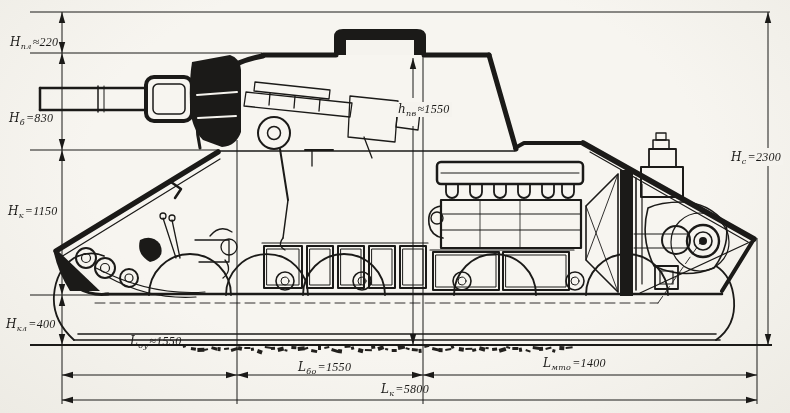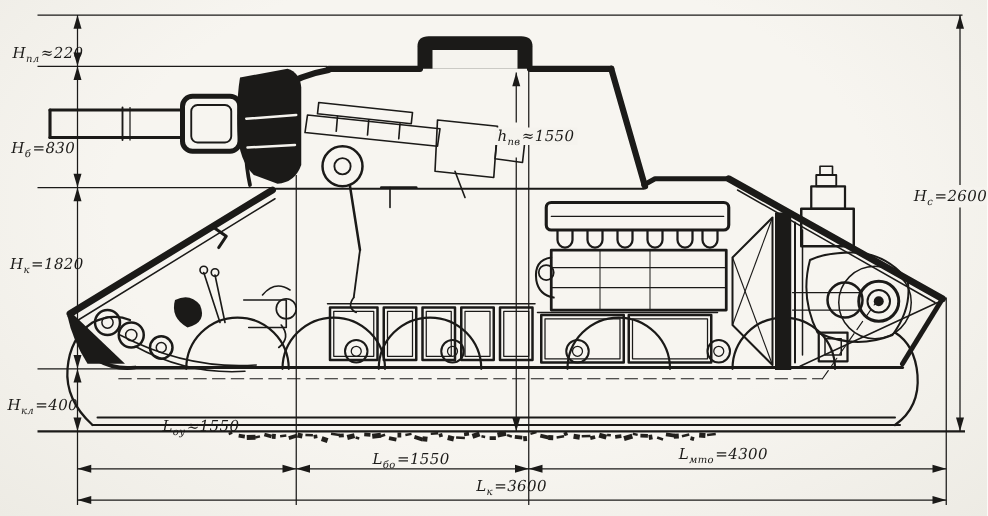--- a/index.html
+++ b/index.html
@@ -8,21 +8,21 @@
     background:radial-gradient(ellipse at 50% 40%, #f7f5f0 55%, #edebe4 100%);
     font-family:"DejaVu Serif", serif;
   }
   svg{position:absolute;left:0;top:0;}
   .dim{
     position:absolute;white-space:nowrap;color:#1b1a18;
     font:italic 12px "DejaVu Serif", serif;letter-spacing:.3px;
   }
   .dim sub{font-size:8px;line-height:0;}
   .dim.bg{background:#f5f3ee;padding:0 2px;}
-  .dim .val{padding-left:1px;}
+  .dim .val{padding-left:1px;font-family:Liberation Serif, serif;}
 </style>
 </head>
 <body>
 
 <div class="page">
 
 <svg width="790" height="413" viewBox="0 0 790 413">
 
   <g stroke="#1b1a18" fill="none" stroke-width="1">
 
@@ -303,37 +303,37 @@
   </g>
 </svg>
 
 <div class="dim" style="left:10px;top:35px">
   <span>Н</span><sub>пл</sub><span class="val">≈220</span>
 </div>
 <div class="dim" style="left:9px;top:111px">
   <span>Н</span><sub>б</sub><span class="val">=830</span>
 </div>
 <div class="dim" style="left:8px;top:204px">
-  <span>Н</span><sub>к</sub><span class="val">=1820</span>
+  <span>Н</span><sub>к</sub><span class="val">=1150</span>
 </div>
 <div class="dim" style="left:6px;top:317px">
   <span>Н</span><sub>кл</sub><span class="val">=400</span>
 </div>
 <div class="dim bg" style="left:729px;top:150px">
-  <span>Н</span><sub>с</sub><span class="val">=2600</span>
+  <span>Н</span><sub>с</sub><span class="val">=2300</span>
 </div>
 <div class="dim bg" style="left:396px;top:102px">
   <span>h</span><sub>пв</sub><span class="val">≈1550</span>
 </div>
 <div class="dim" style="left:130px;top:334px">
   <span>L</span><sub>оу</sub><span class="val">≈1550</span>
 </div>
 <div class="dim" style="left:298px;top:360px">
   <span>L</span><sub>бо</sub><span class="val">=1550</span>
 </div>
 <div class="dim" style="left:543px;top:356px">
-  <span>L</span><sub>мто</sub><span class="val">=4300</span>
+  <span>L</span><sub>мто</sub><span class="val">=1400</span>
 </div>
 <div class="dim" style="left:381px;top:382px">
-  <span>L</span><sub>к</sub><span class="val">=3600</span>
+  <span>L</span><sub>к</sub><span class="val">=5800</span>
 </div>
 
 </div>
 
 </body></html>

